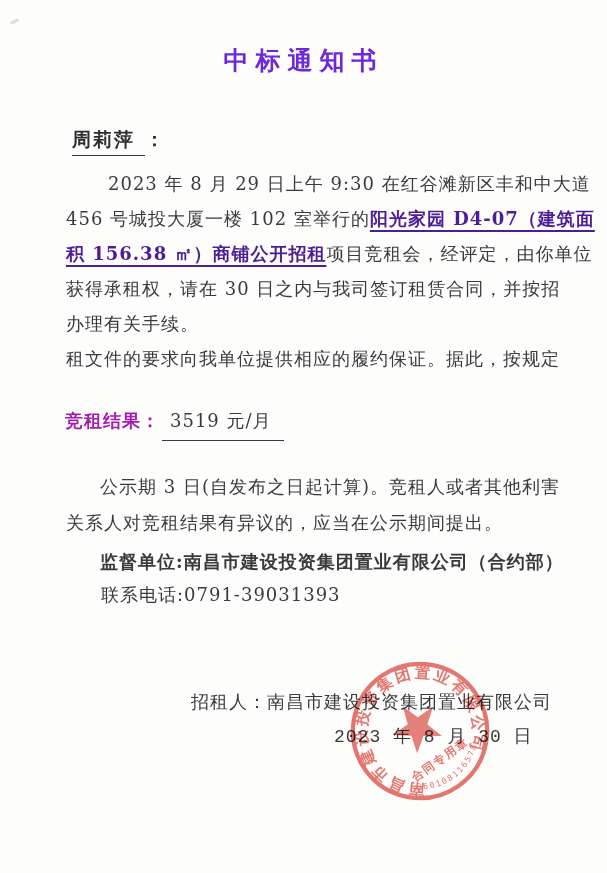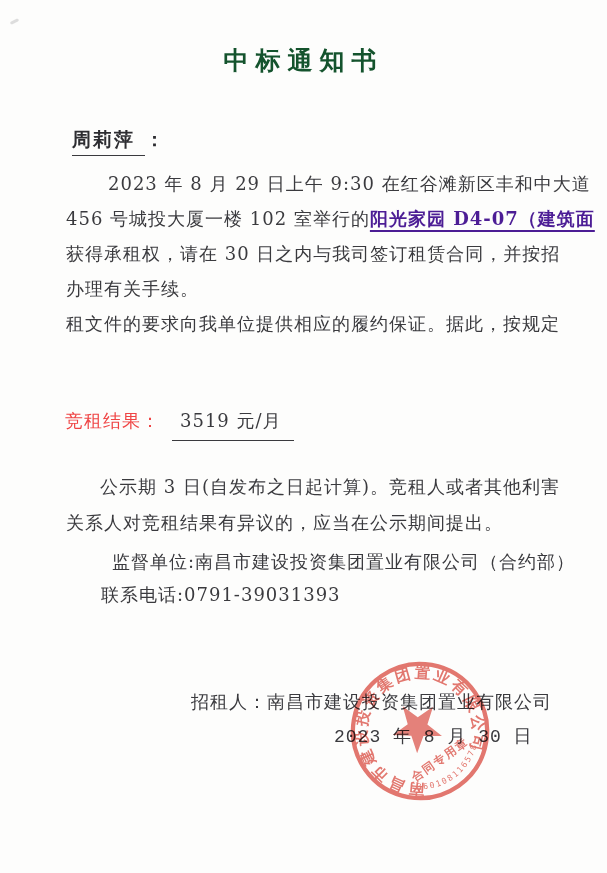--- a/index.html
+++ b/index.html
@@ -12,21 +12,21 @@
     font-family:"DejaVu Serif","Liberation Serif",serif;
     color:#3a3a3e;
   }
   .artifact{
     position:absolute;left:10px;top:20px;width:9px;height:3px;
     background:#c2c2c2;opacity:.55;transform:rotate(-25deg);border-radius:2px;
   }
   .doc-title{
     position:absolute;left:0;top:44px;width:607px;
     text-align:center;font-size:25px;font-weight:600;
-    letter-spacing:7px;color:#14532d;margin:0;
+    letter-spacing:7px;color:#6d28d9;margin:0;
   }
   .salutation{
     position:absolute;left:65px;top:127px;
     font-size:19px;font-weight:700;color:#2d2d31;
     letter-spacing:2px;
   }
   .salutation .name{
     border-bottom:1.5px solid #3a3a3e;
     padding:0 10px 2px 0;
     display:inline-block;
@@ -44,37 +44,37 @@
   .hl{
     font-weight:700;color:#4c1d95;
     text-decoration:underline;
     text-underline-offset:5px;
     text-decoration-thickness:1.5px;
   }
   .result-line{
     position:absolute;left:65px;top:403px;height:35px;line-height:35px;
     font-size:18px;letter-spacing:1px;
   }
-  .result-label{font-weight:400;color:#ef4444;}
+  .result-label{font-weight:700;color:#a21caf;}
   .result-value{
     display:inline-block;
     border-bottom:1.5px solid #3a3a3e;
     padding:0 12px 2px 8px;
-    margin-left:12px;
+    margin-left:2px;
   }
   .notice-block{
     position:absolute;left:66px;top:469px;width:482px;
   }
   .noticeline{
     height:36px;line-height:36px;font-size:18px;letter-spacing:1px;white-space:nowrap;
   }
   .noticeline.indent{padding-left:34px;text-align:center;}
   .supervisor-line{
-    position:absolute;left:112px;top:544px;height:36px;line-height:36px;
-    font-size:18px;letter-spacing:1px;white-space:nowrap;
+    position:absolute;left:100px;top:544px;height:36px;line-height:36px;
+    font-size:18px;letter-spacing:1px;white-space:nowrap;font-weight:bold;
   }
   .phone-line{
     position:absolute;left:101px;top:577px;height:36px;line-height:36px;
     font-size:18px;letter-spacing:1px;white-space:nowrap;
   }
   .signature-line{
     position:absolute;left:191px;top:684px;height:36px;line-height:36px;
     font-size:18px;letter-spacing:1px;white-space:nowrap;
   }
   .date-line{
@@ -101,20 +101,23 @@
   <div class="salutation">
     <span class="name">周莉萍</span><span>：</span>
   </div>
 
   <div class="body-block">
     <div class="bodyline indent">
       <span>2023 年 8 月 29 日上午 9:30 在红谷滩新区丰和中大道</span>
     </div>
     <div class="bodyline">
       <span>456 号城投大厦一楼 102 室举行的</span><span class="hl">阳光家园 D4-07（建筑面</span>
+    </div>
+    <div class="bodyline">
+      <span class="hl">积 156.38 ㎡）商铺公开招租</span><span>项目竞租会，经评定，由你单位</span>
     </div>
     <div class="bodyline">
       <span>获得承租权，请在 30 日之内与我司签订租赁合同，并按招</span>
     </div>
     <div class="bodyline">
       <span>办理有关手续。</span>
     </div>
     <div class="bodyline">
       <span>租文件的要求向我单位提供相应的履约保证。据此，按规定</span>
     </div>

